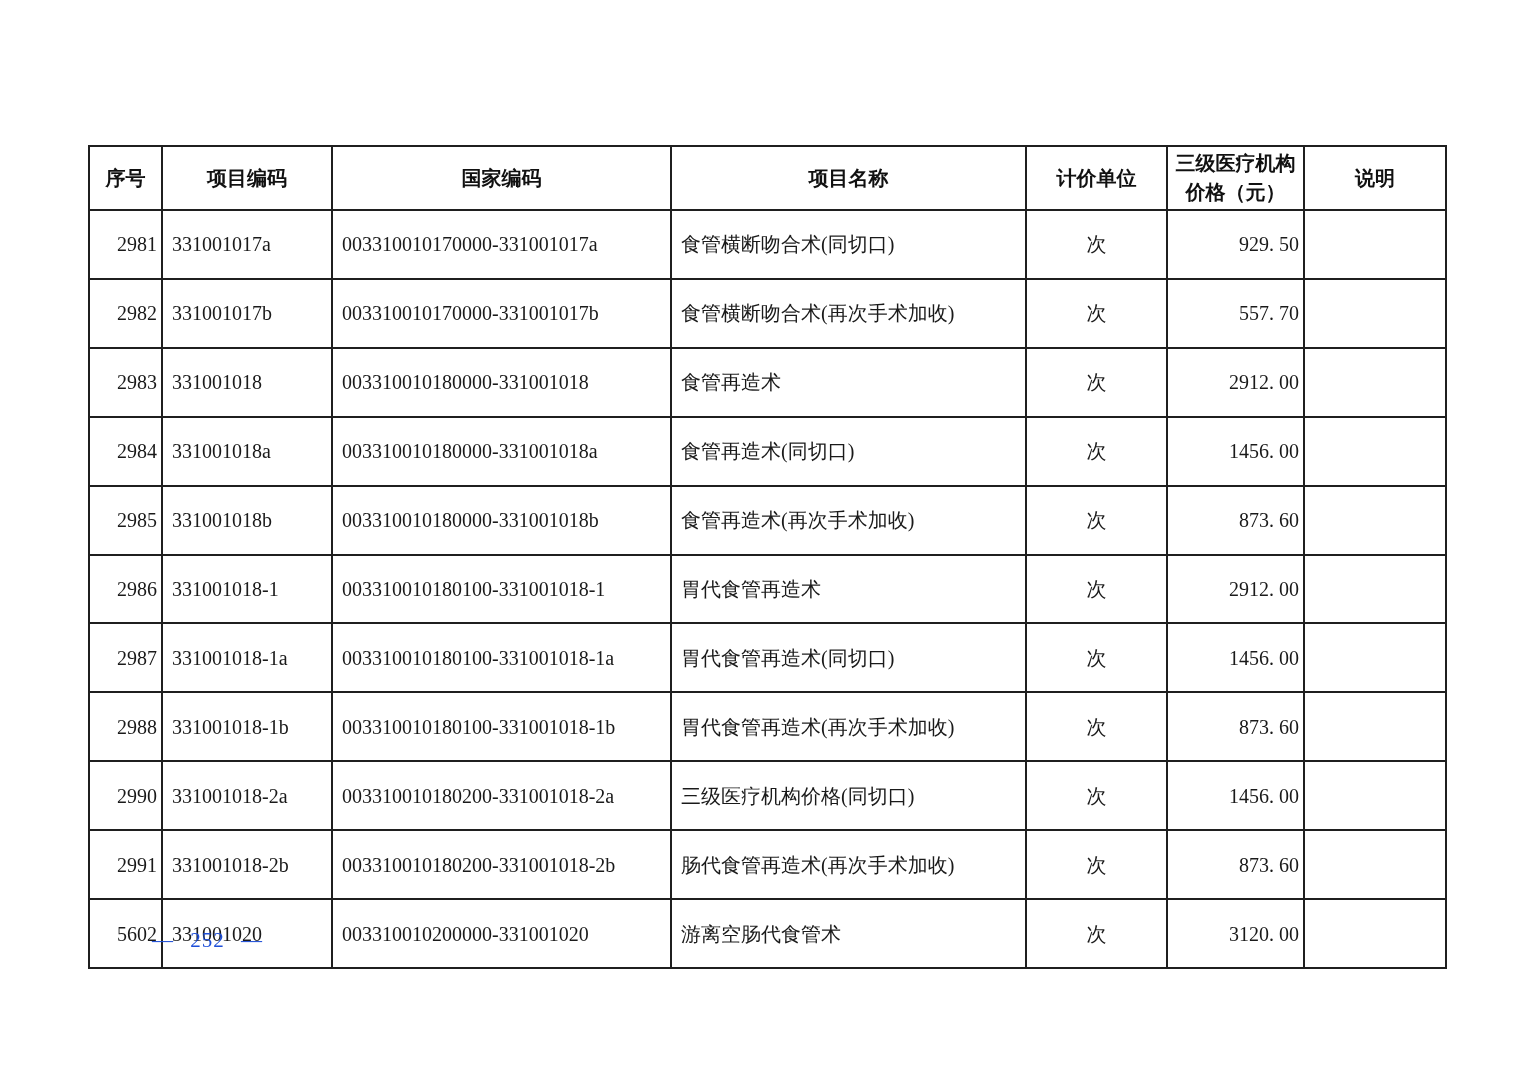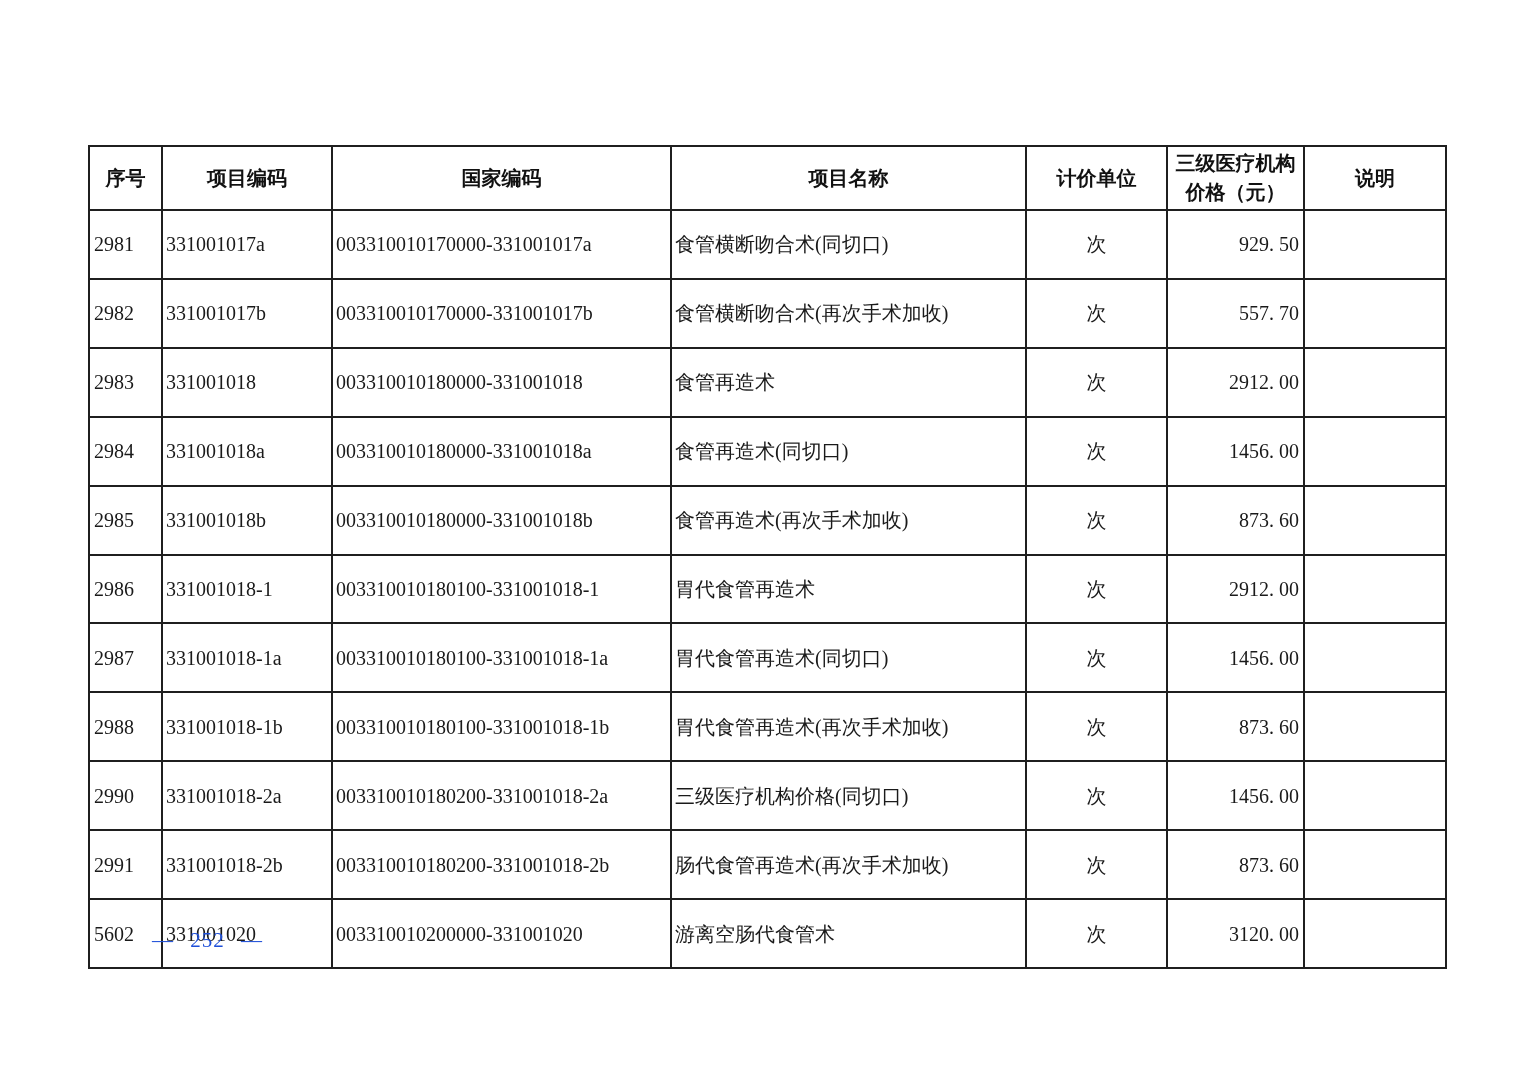--- a/index.html
+++ b/index.html
@@ -40,24 +40,24 @@
     padding: 2px 4px;
     color: #111111;
   }
   .price-table td {
     font-size: 20px;
     line-height: 1.3;
     padding: 2px 4px;
     white-space: nowrap;
   }
   .price-table thead tr { height: 57px; }
-  td.col-seq   { text-align: left; }
+  td.col-seq   { text-align: right; }
   td.col-item_code,
   td.col-national_code,
-  td.col-name  { text-align: left; padding-left: 3px; }
+  td.col-name  { text-align: left; padding-left: 9px; }
   td.col-unit  { text-align: center; }
   td.col-price { text-align: right; }
   td.col-note  { text-align: left; }
   .page-number {
     position: absolute;
     left: 152px;
     top: 928px;
     font-family: "Liberation Serif", "DejaVu Serif", serif;
     font-size: 21px;
     color: #1d4ed8;

